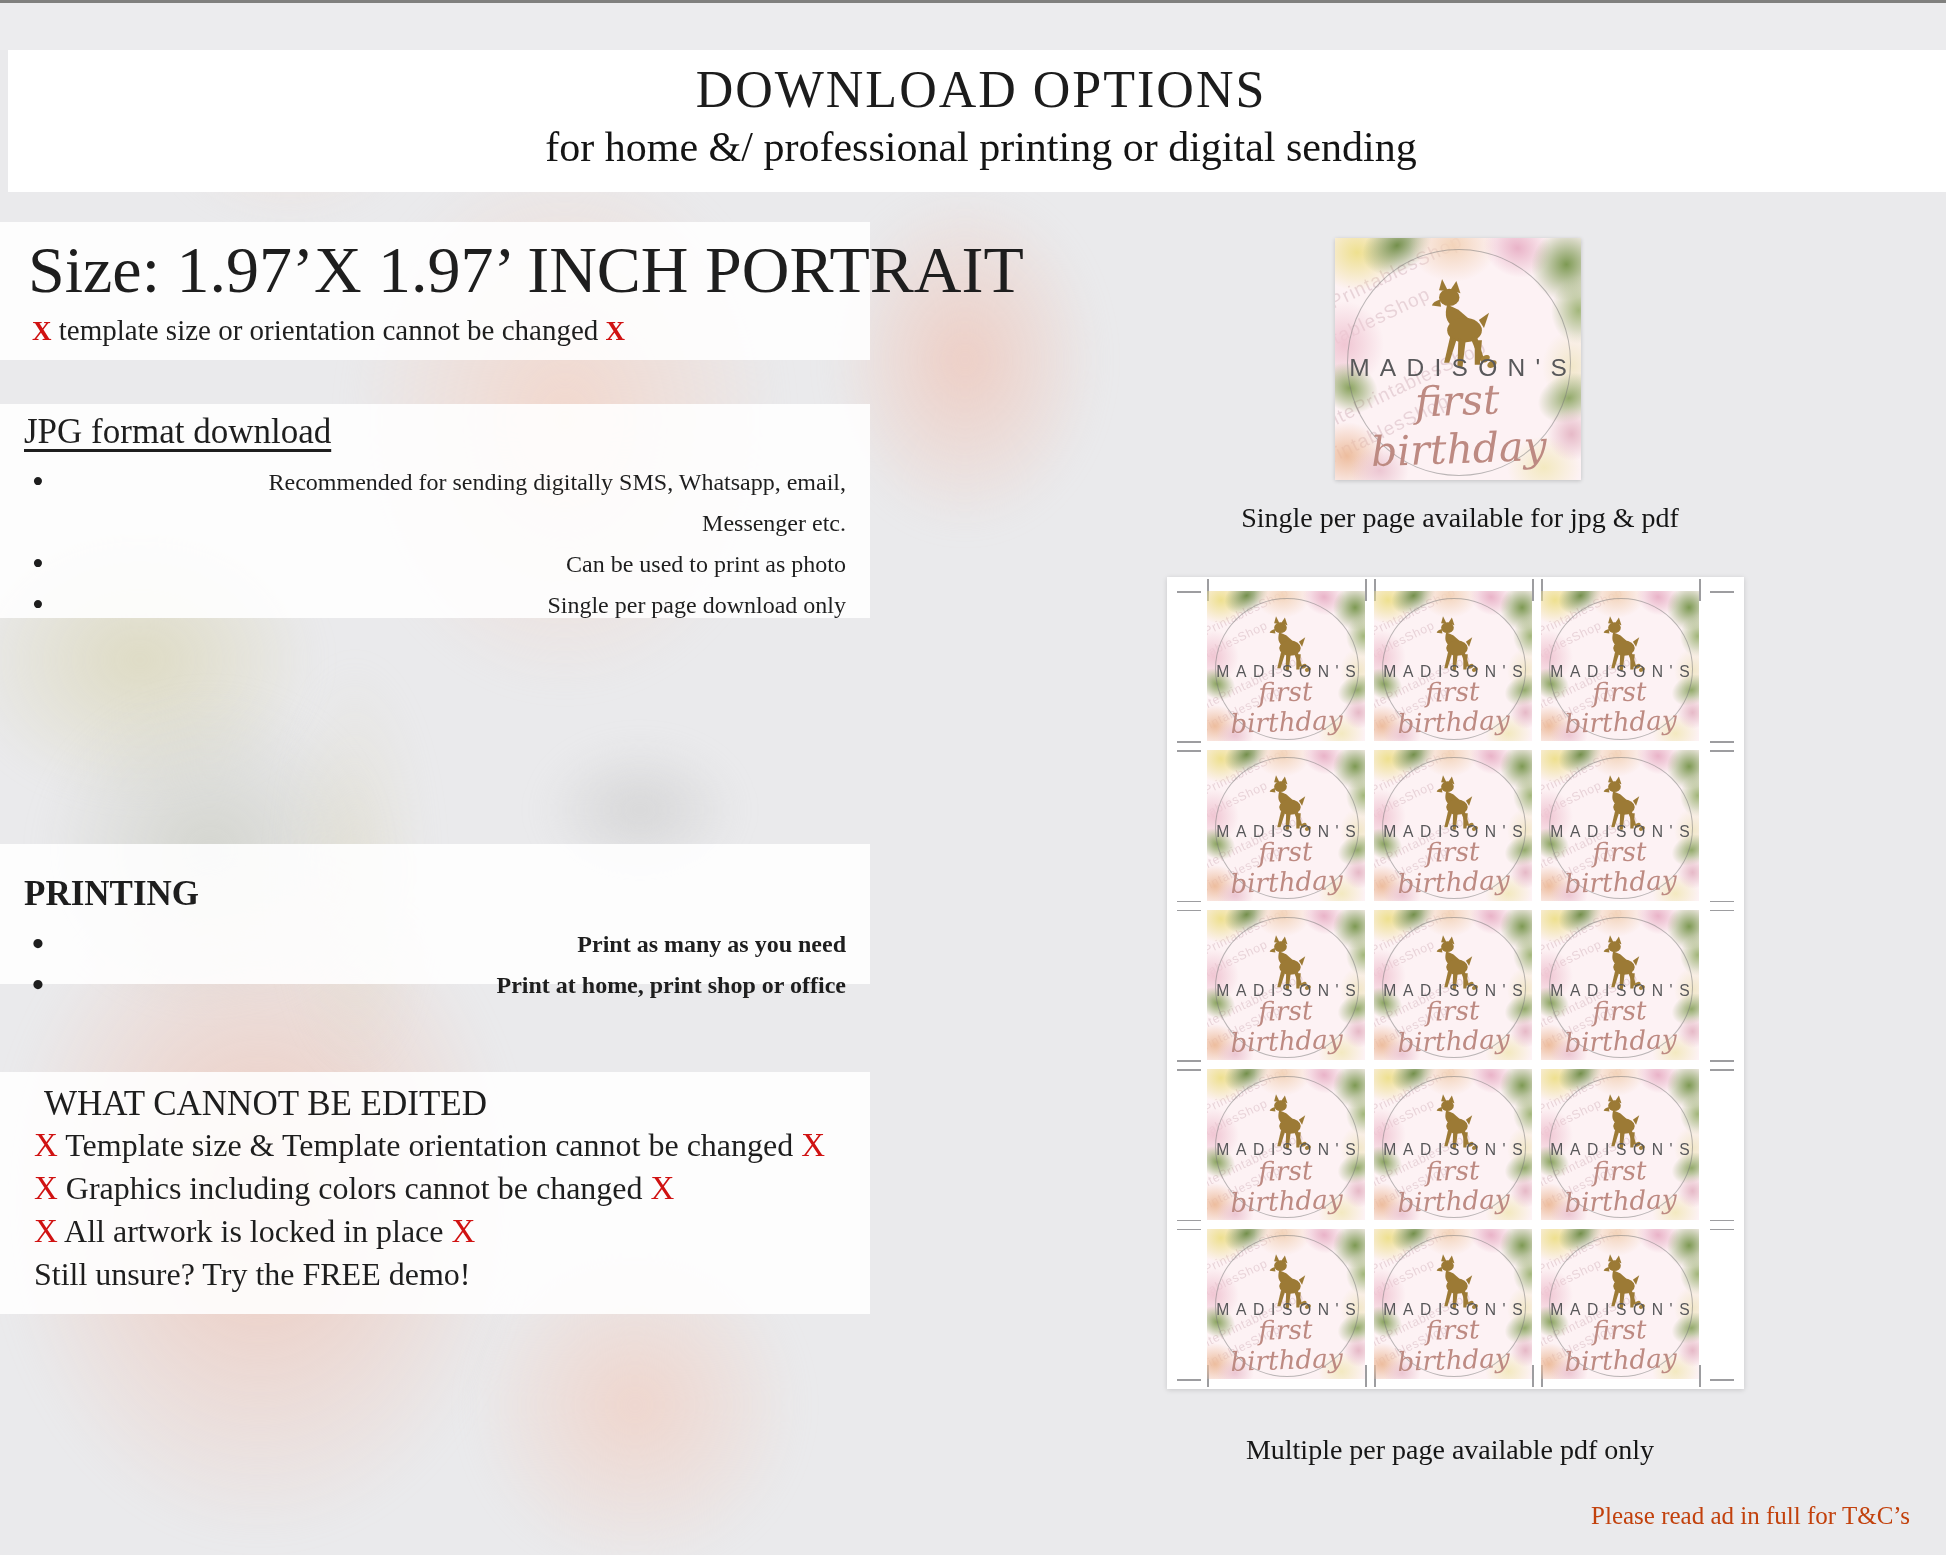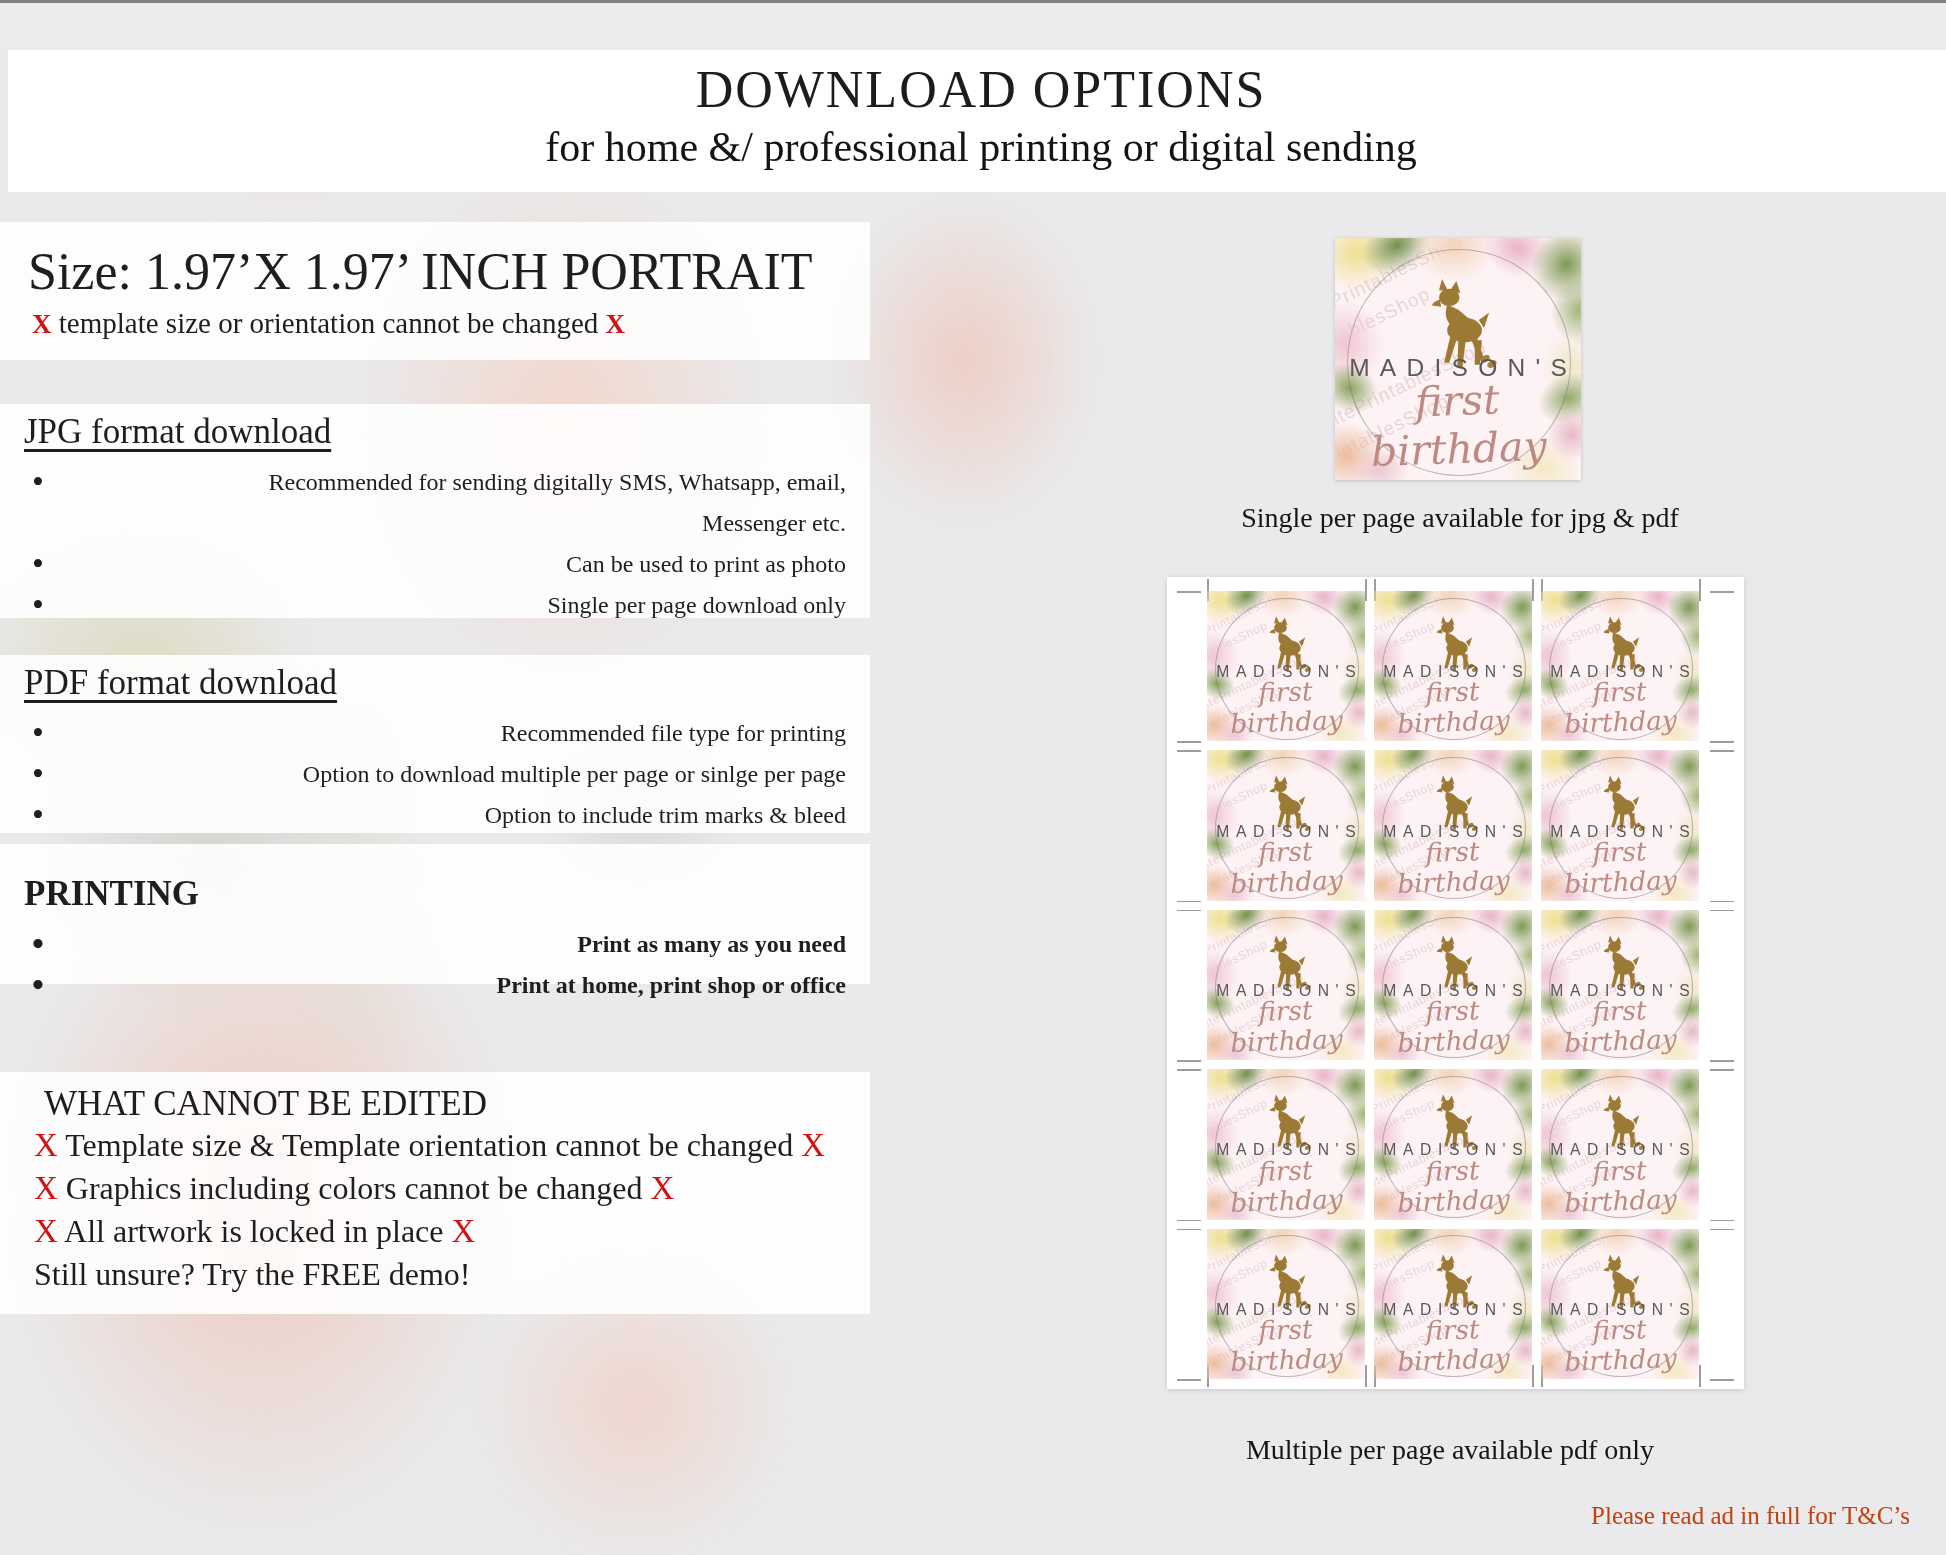--- a/index.html
+++ b/index.html
@@ -26,21 +26,21 @@
   .header-sub{font-size:42px;margin-top:4px;color:#141414;}
 
   
   .band{position:absolute;left:0;width:870px;background:rgba(255,255,255,.88);}
   .band-size{top:222px;height:138px;}
   .band-jpg{top:404px;height:214px;}
   .band-pdf{top:655px;height:178px;}
   .band-print{top:844px;height:140px;font-weight:bold;}
   .band-edit{top:1072px;height:242px;}
 
-  .size-heading{font-size:52px;padding:20px 0 0 28px;white-space:nowrap;}
+  .size-heading{font-size:66px;padding:10px 0 0 28px;white-space:nowrap;}
   .size-note{font-size:29px;padding:6px 0 0 32px;}
   .redx{color:#d01212;}
   .size-note .redx{font-weight:bold;font-size:27px;}
 
   .sec-heading{font-size:35px;padding:8px 0 0 24px;}
   .underlined{text-decoration:underline;text-underline-offset:6px;}
   .band-print .sec-heading{padding-top:30px;}
   ul.bullets{list-style:none;margin:10px 0 0 0;padding:0 24px 0 30px;}
   ul.bullets li{position:relative;font-size:24px;line-height:41px;padding-left:30px;white-space:pre-wrap;text-align:right;}
   ul.bullets li::before{content:"\2022";position:absolute;left:2px;top:-1px;font-size:34px;}
@@ -126,28 +126,20 @@
   <div class="band band-jpg">
     <div class="sec-heading underlined">JPG format download</div>
     <ul class="bullets" id="jpg-bullets">
         <li>Recommended for sending digitally SMS, Whatsapp, email,
 Messenger etc.</li>
         <li>Can be used to print as photo</li>
         <li>Single per page download only</li>
       </ul>
   </div>
 
-  <div class="band band-pdf">
-    <div class="sec-heading underlined">PDF format download</div>
-    <ul class="bullets" id="pdf-bullets">
-        <li>Recommended file type for printing</li>
-        <li>Option to download multiple per page or sinlge per page</li>
-        <li>Option to include trim marks &amp; bleed</li>
-      </ul>
-  </div>
 
   <div class="band band-print">
     <div class="sec-heading">PRINTING</div>
     <ul class="bullets" id="print-bullets">
         <li>Print as many as you need</li>
         <li>Print at home, print shop or office</li>
       </ul>
   </div>
 
   <div class="band band-edit">

